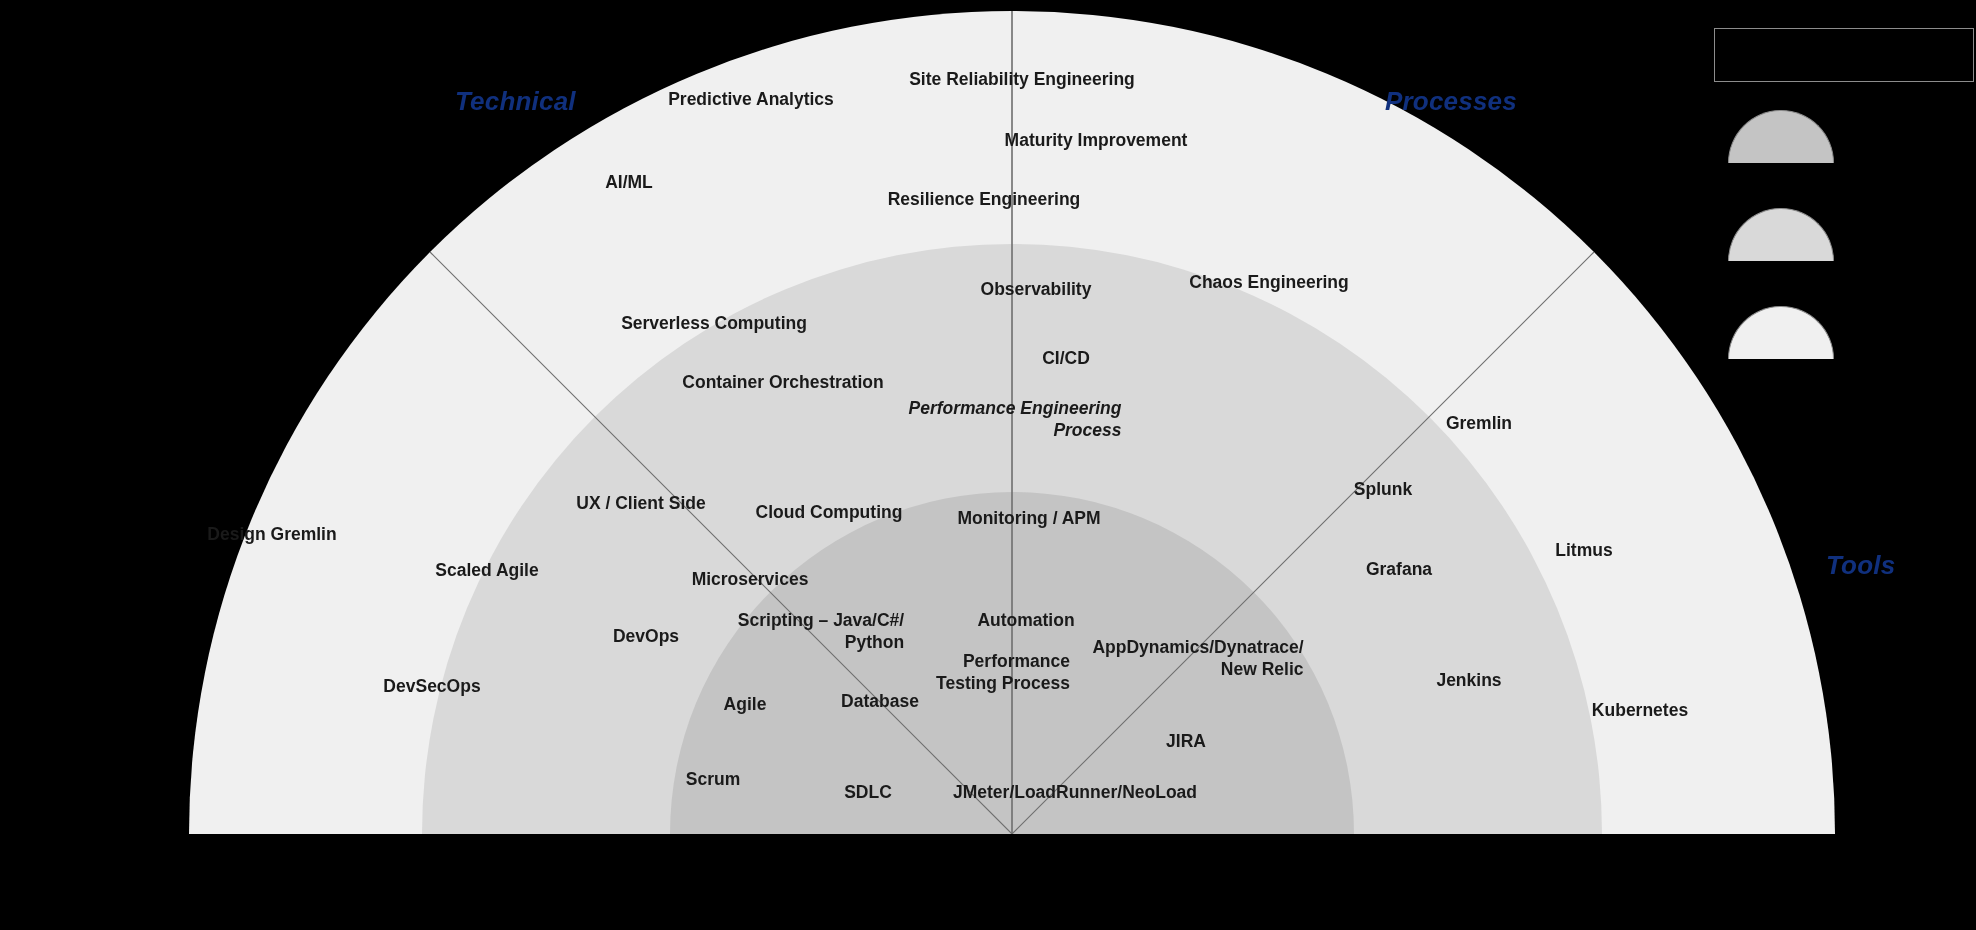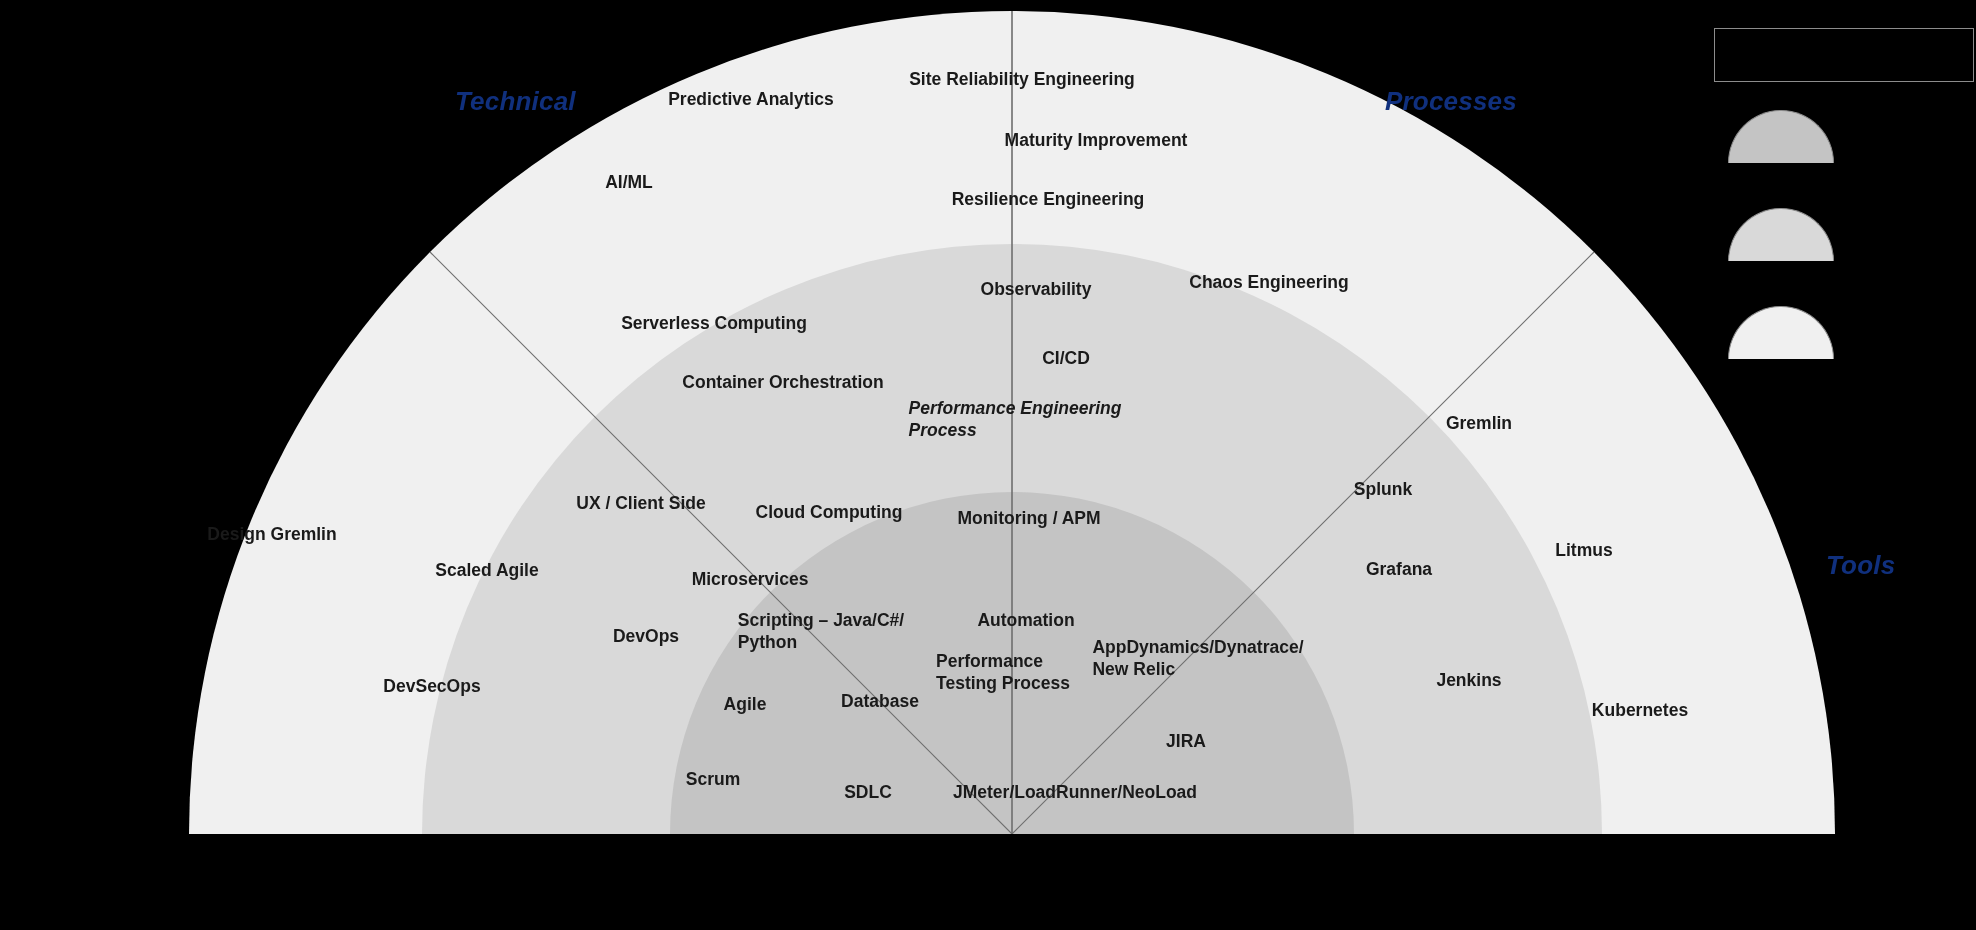--- a/index.html
+++ b/index.html
@@ -33,21 +33,21 @@
     line-height: 1.35;
     margin-top: 6px;
   }
   .item {
     position: absolute;
     color: #1a1a1a;
     font-weight: bold;
     font-size: 17.5px;
     line-height: 1.25;
     white-space: pre-line;
-    text-align: left;
+    text-align: right;
   }
   .legend-box {
     position: absolute;
     left: 1714px;
     top: 28px;
     width: 258px;
     height: 52px;
     border: 1.5px solid #8c8c8c;
     background: transparent;
   }
@@ -103,21 +103,21 @@
       <div class="item" style="left: 880px; top: 702px; transform: translate(-50%, -50%);">Database</div>
       <div class="item" style="left: 868px; top: 793px; transform: translate(-50%, -50%);">SDLC</div>
       <div class="item" style="left: 272px; top: 535px; transform: translate(-50%, -50%);">Design Gremlin</div>
       <div class="item" style="left: 487px; top: 571px; transform: translate(-50%, -50%);">Scaled Agile</div>
       <div class="item" style="left: 432px; top: 687px; transform: translate(-50%, -50%);">DevSecOps</div>
       <div class="item" style="left: 646px; top: 637px; transform: translate(-50%, -50%);">DevOps</div>
       <div class="item" style="left: 745px; top: 705px; transform: translate(-50%, -50%);">Agile</div>
       <div class="item" style="left: 713px; top: 780px; transform: translate(-50%, -50%);">Scrum</div>
       <div class="item" style="left: 1022px; top: 80px; transform: translate(-50%, -50%);">Site Reliability  Engineering</div>
       <div class="item" style="left: 1096px; top: 141px; transform: translate(-50%, -50%);">Maturity Improvement</div>
-      <div class="item" style="left: 1048px; top: 200px; transform: translate(-50%, -50%);">Resilience Engineering</div>
+      <div class="item" style="left: 984px; top: 200px; transform: translate(-50%, -50%);">Resilience Engineering</div>
       <div class="item" style="left: 1269px; top: 283px; transform: translate(-50%, -50%);">Chaos Engineering</div>
       <div class="item" style="left: 1036px; top: 290px; transform: translate(-50%, -50%);">Observability</div>
       <div class="item" style="left: 1066px; top: 359px; transform: translate(-50%, -50%);">CI/CD</div>
       <div class="item" style="left: 1015px; top: 420px; transform: translate(-50%, -50%); font-style: italic;">Performance Engineering
 Process</div>
       <div class="item" style="left: 1029px; top: 519px; transform: translate(-50%, -50%);">Monitoring / APM</div>
       <div class="item" style="left: 1026px; top: 621px; transform: translate(-50%, -50%);">Automation</div>
       <div class="item" style="left: 1003px; top: 673px; transform: translate(-50%, -50%);">Performance
 Testing Process</div>
       <div class="item" style="left: 1075px; top: 793px; transform: translate(-50%, -50%);">JMeter/LoadRunner/NeoLoad</div>

